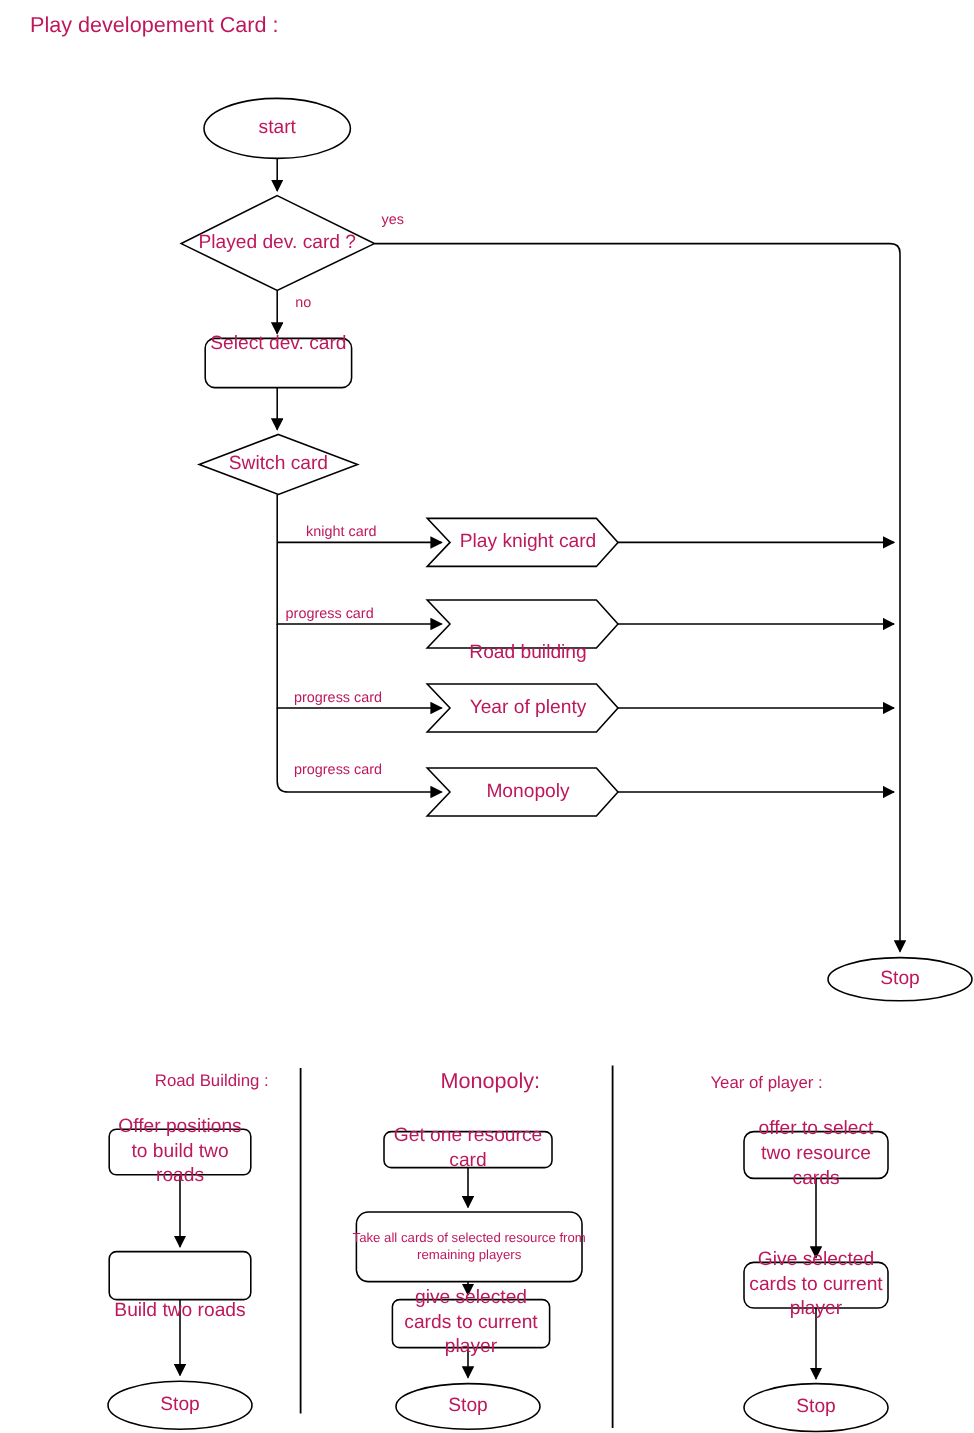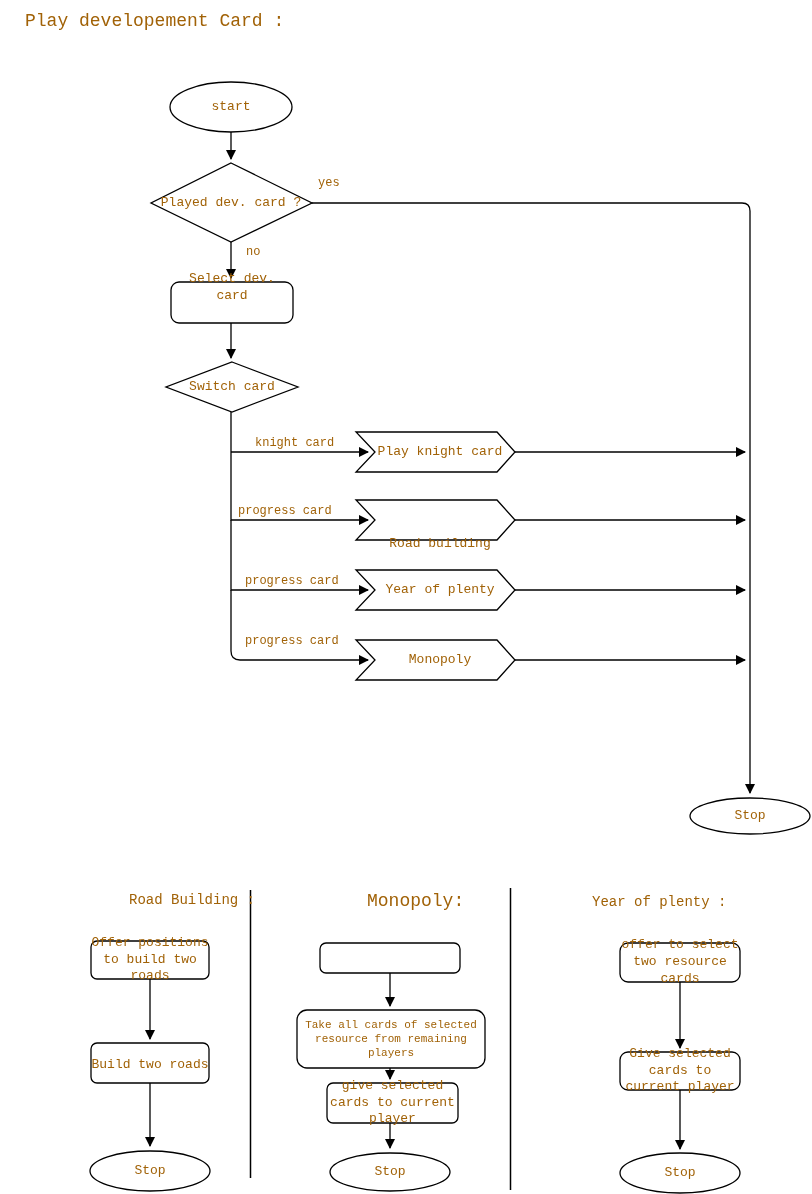--- a/index.html
+++ b/index.html
@@ -1,26 +1,26 @@
 <!DOCTYPE html>
 <html><head>
 <meta charset="utf-8">
 <style>
   html,body { margin:0; padding:0; background:#ffffff; }
   .canvas {
     position:relative; width:812px; height:1194px; background:#ffffff;
-    font-family:Liberation Mono, monospace; color:#a16207; overflow:hidden;
+    font-family:Liberation Sans, sans-serif; color:#be185d; overflow:hidden;
   }
   .canvas svg { position:absolute; left:0; top:0; }
   .page-title { position:absolute; font-size:18px; white-space:nowrap; }
   .sec-title  { position:absolute; font-size:14px; white-space:nowrap;margin-left:32px; }
   .sec-title.big { font-size:18px; }
   .node {
     position:absolute; display:flex; align-items:center; justify-content:center;
-    text-align:center; font-size:13px; line-height:1.3;
+    text-align:center; font-size:16px; line-height:1.3;
   }
   .edge-lbl { position:absolute; font-size:12px; white-space:nowrap; }
   .small-node { font-size:11px; }
 </style>
 </head>
 <body>
 
 <div class="canvas">
 
   <svg width="812" height="1194" viewBox="0 0 812 1194">
@@ -92,26 +92,27 @@
   <div class="edge-lbl" style="left:245px; top:634px;">progress card</div>
 
   <div class="node" style="left:370px; top:432px; width:140px; height:40px;">Play knight card</div>
   <div class="node" style="left:370px; top:524px; width:140px; height:40px;">Road building</div>
   <div class="node" style="left:370px; top:570px; width:140px; height:40px;">Year of plenty</div>
   <div class="node" style="left:370px; top:640px; width:140px; height:40px;">Monopoly</div>
   <div class="node" style="left:690px; top:798px; width:120px; height:36px;">Stop</div>
 
   <div class="sec-title" style="left:97px; top:892px;">Road Building :</div>
   <div class="node" style="left:91px; top:941px; width:118px; height:38px;">Offer positions to build two roads</div>
-  <div class="node" style="left:91px; top:1043px; width:118px; height:44px;">Build two roads</div>
+  <div class="node" style="left:91px; top:1071px; width:118px; height:44px;">Build two roads</div>
   <div class="node" style="left:90px; top:1151px; width:120px; height:40px;">Stop</div>
 
   <div class="sec-title big" style="left:335px; top:891px;">Monopoly:</div>
+  <div class="node" style="left:320px; top:943px; width:140px; height:30px;">Get one resource card</div>
   <div class="node small-node" style="left:293px; top:1010px; width:196px; height:58px;">Take all cards of selected resource from remaining players</div>
   <div class="node" style="left:327px; top:1083px; width:131px; height:40px;">give selected cards to current player</div>
   <div class="node" style="left:330px; top:1153px; width:120px; height:38px;">Stop</div>
 
-  <div class="sec-title" style="left:560px; top:894px;">Year of plenty :</div>
+  <div class="sec-title" style="left:560px; top:894px;">Year of player :</div>
   <div class="node" style="left:620px; top:943px; width:120px; height:39px;border-radius:14px;">offer to select two resource cards</div>
   <div class="node" style="left:620px; top:1052px; width:120px; height:38px;">Give selected cards to current player</div>
   <div class="node" style="left:620px; top:1153px; width:120px; height:40px;">Stop</div>
 
 </div>
 
 </body></html>

